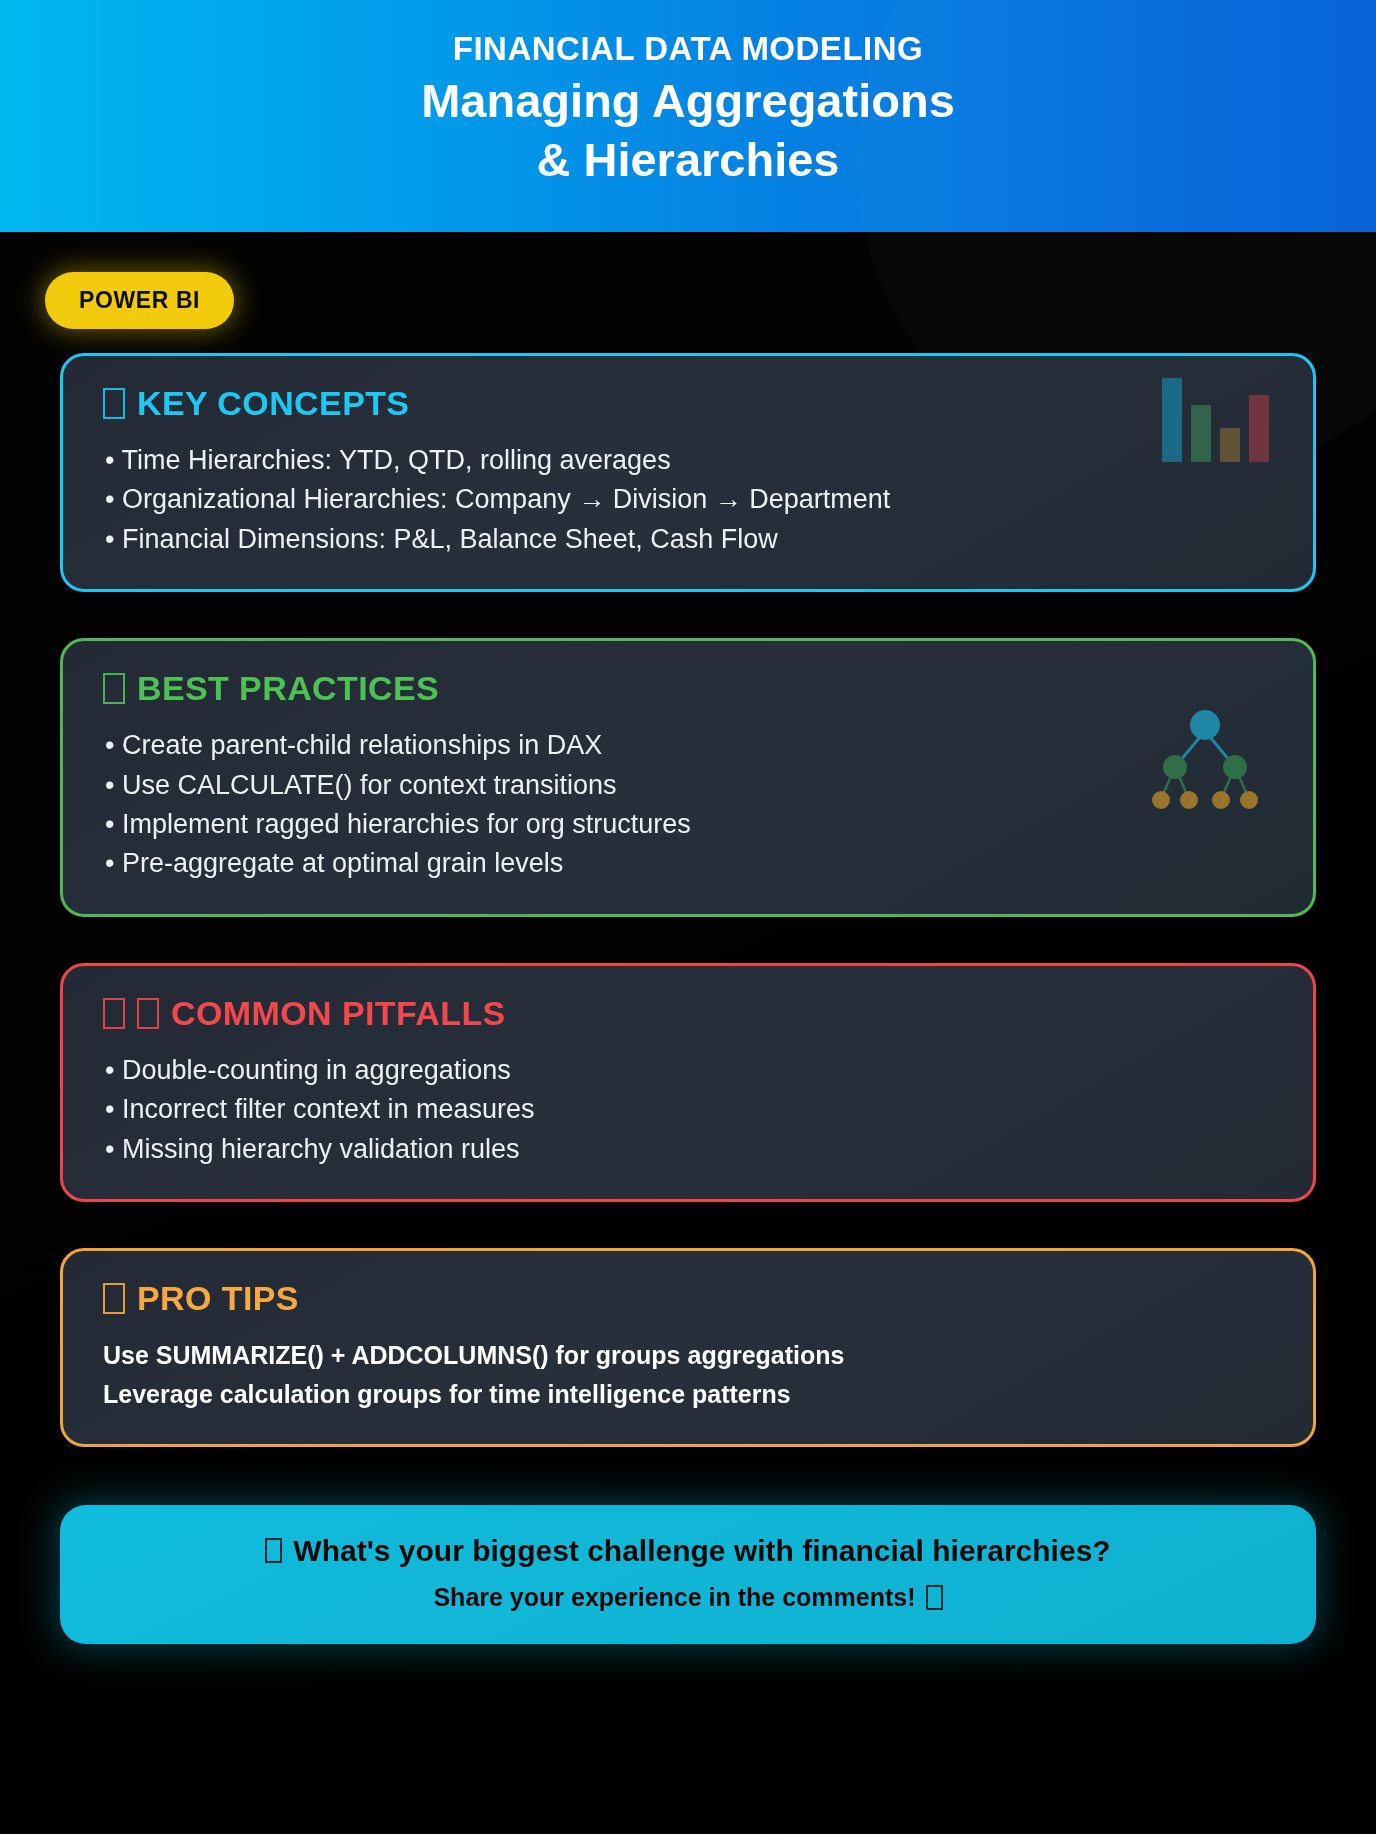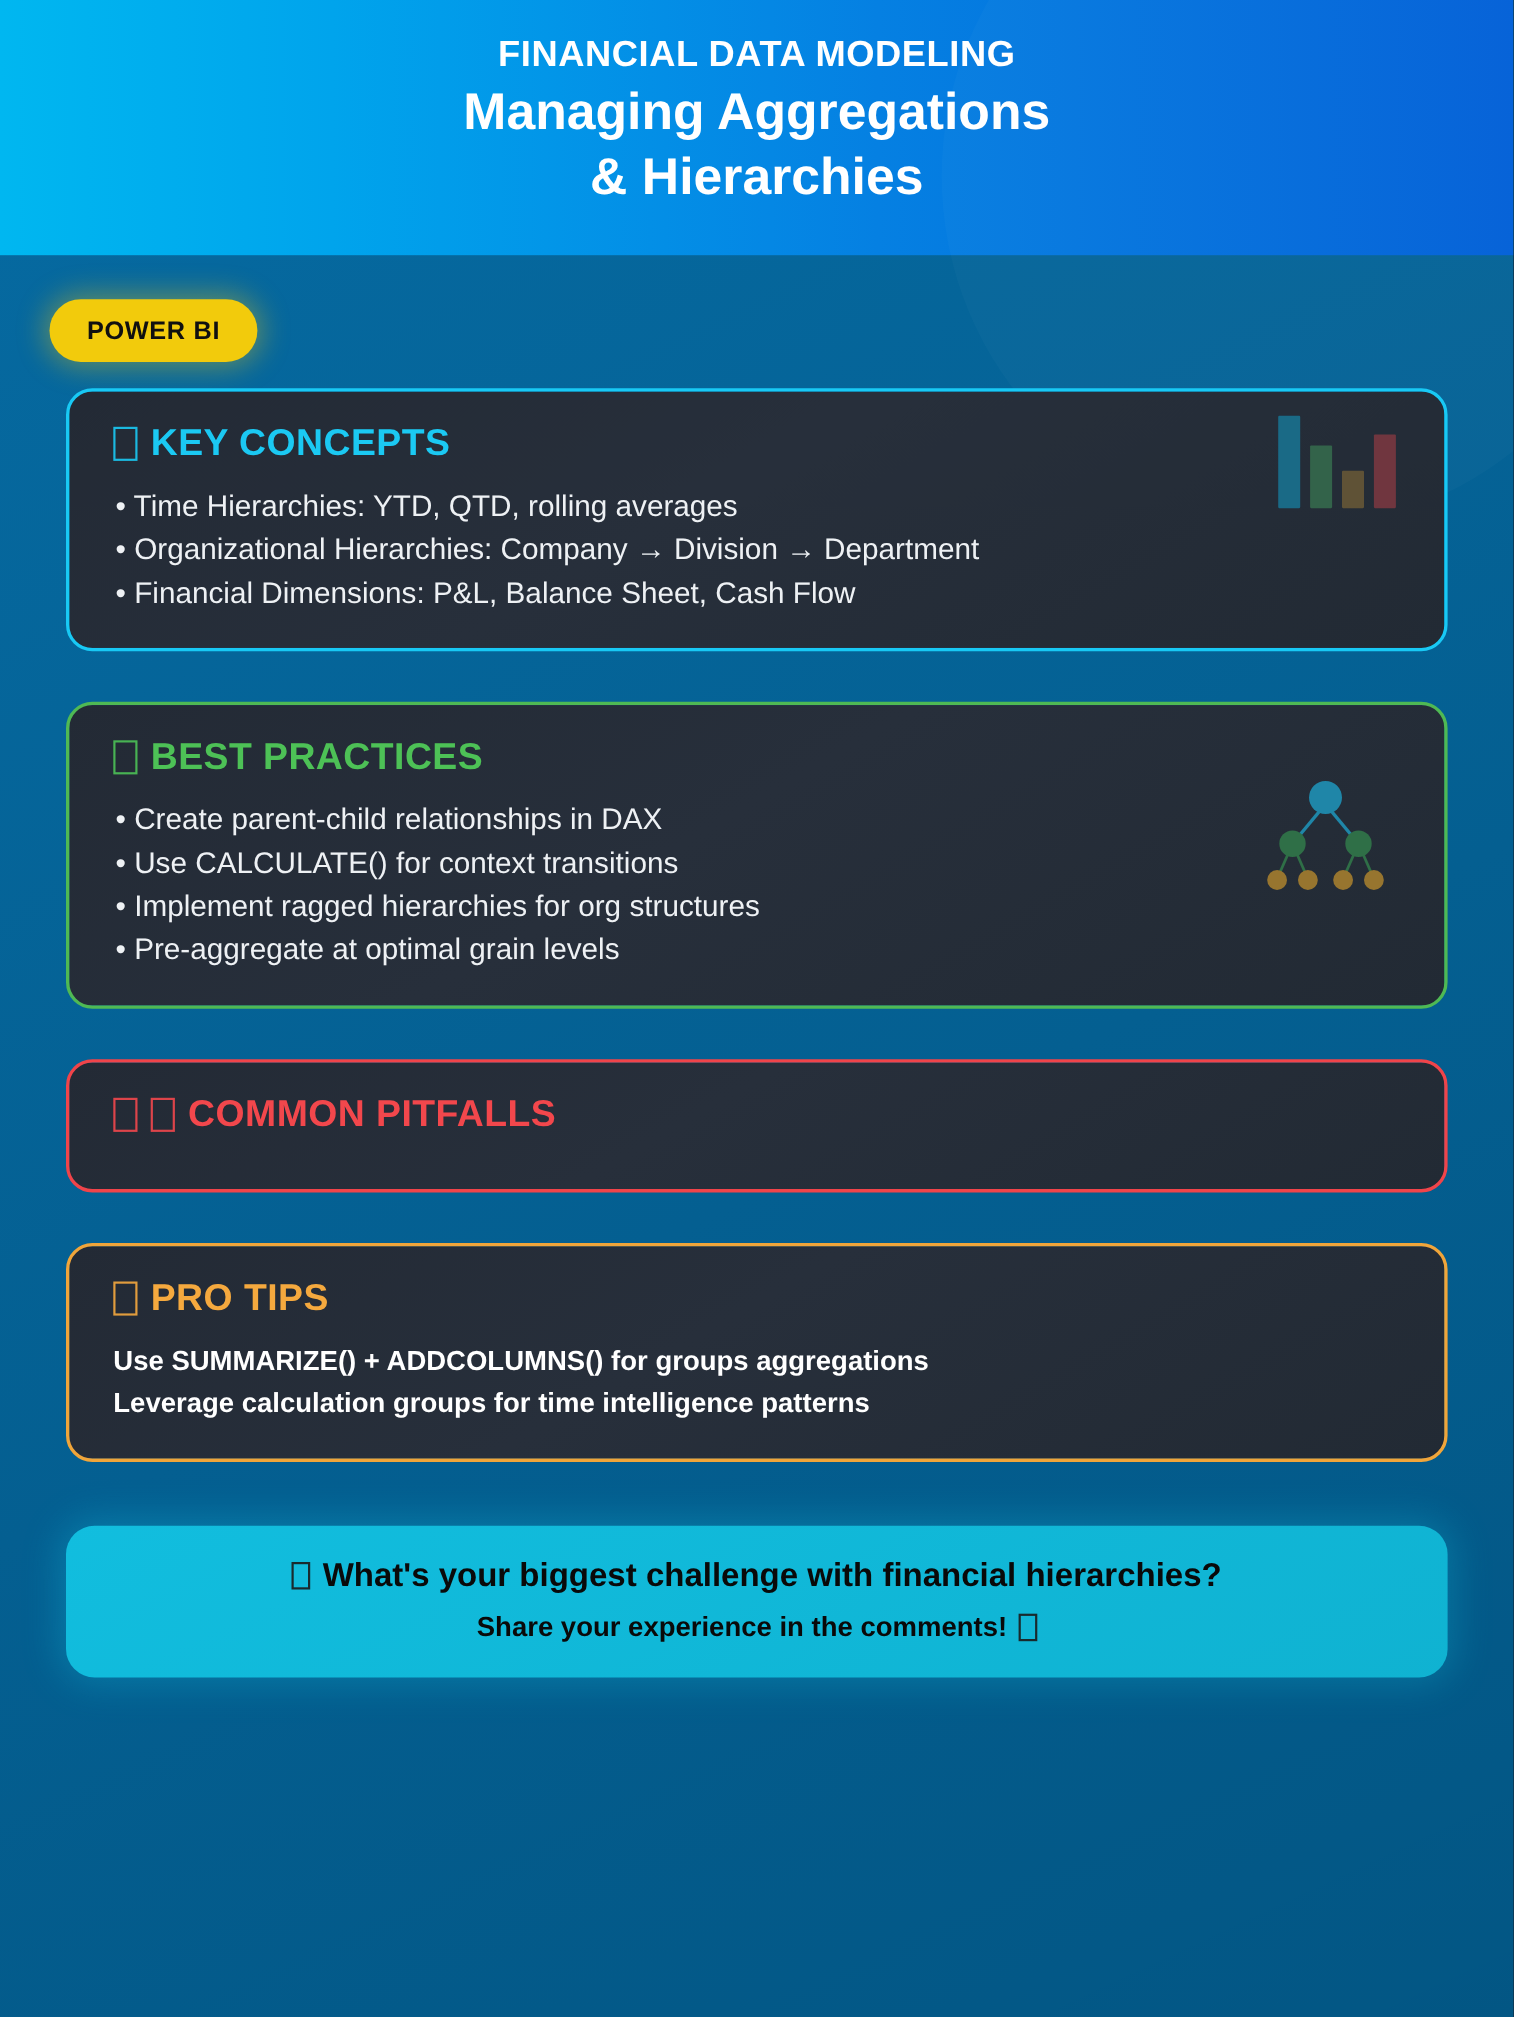--- a/index.html
+++ b/index.html
@@ -5,21 +5,21 @@
   * { margin:0; padding:0; box-sizing:border-box; }
   html, body {
     width:1376px; height:1834px;
     background:#14181f;
     font-family:"Liberation Sans", sans-serif;
     overflow:hidden;
   }
   #page {
     position:relative;
     width:1376px; height:1834px;
-    background:#0369a1;
+    background:#000000;
     overflow:hidden;
   }
   
   .bg-circle {
     position:absolute;
     width:640px; height:640px;
     border-radius:50%;
     right:-120px; top:-160px;
     background:rgba(255,255,255,0.022);
     pointer-events:none;
@@ -225,20 +225,25 @@
         <circle cx="104" cy="97" r="9" fill="#97752f"></circle>
       </svg>
     </div>
 
     <div class="card red">
       <div class="card-title">
         <span class="tofu"></span>
         <span class="tofu"></span>
         <span>COMMON PITFALLS</span>
       </div>
+      <ul class="bullets">
+        <li>• Double-counting in aggregations</li>
+        <li>• Incorrect filter context in measures</li>
+        <li>• Missing hierarchy validation rules</li>
+      </ul>
     </div>
 
     <div class="card orange">
       <div class="card-title">
         <span class="tofu"></span>
         <span>PRO TIPS</span>
       </div>
       <div class="tips-line">Use SUMMARIZE() + ADDCOLUMNS() for groups aggregations</div>
       <div class="tips-line">Leverage calculation groups for time intelligence patterns</div>
     </div>

